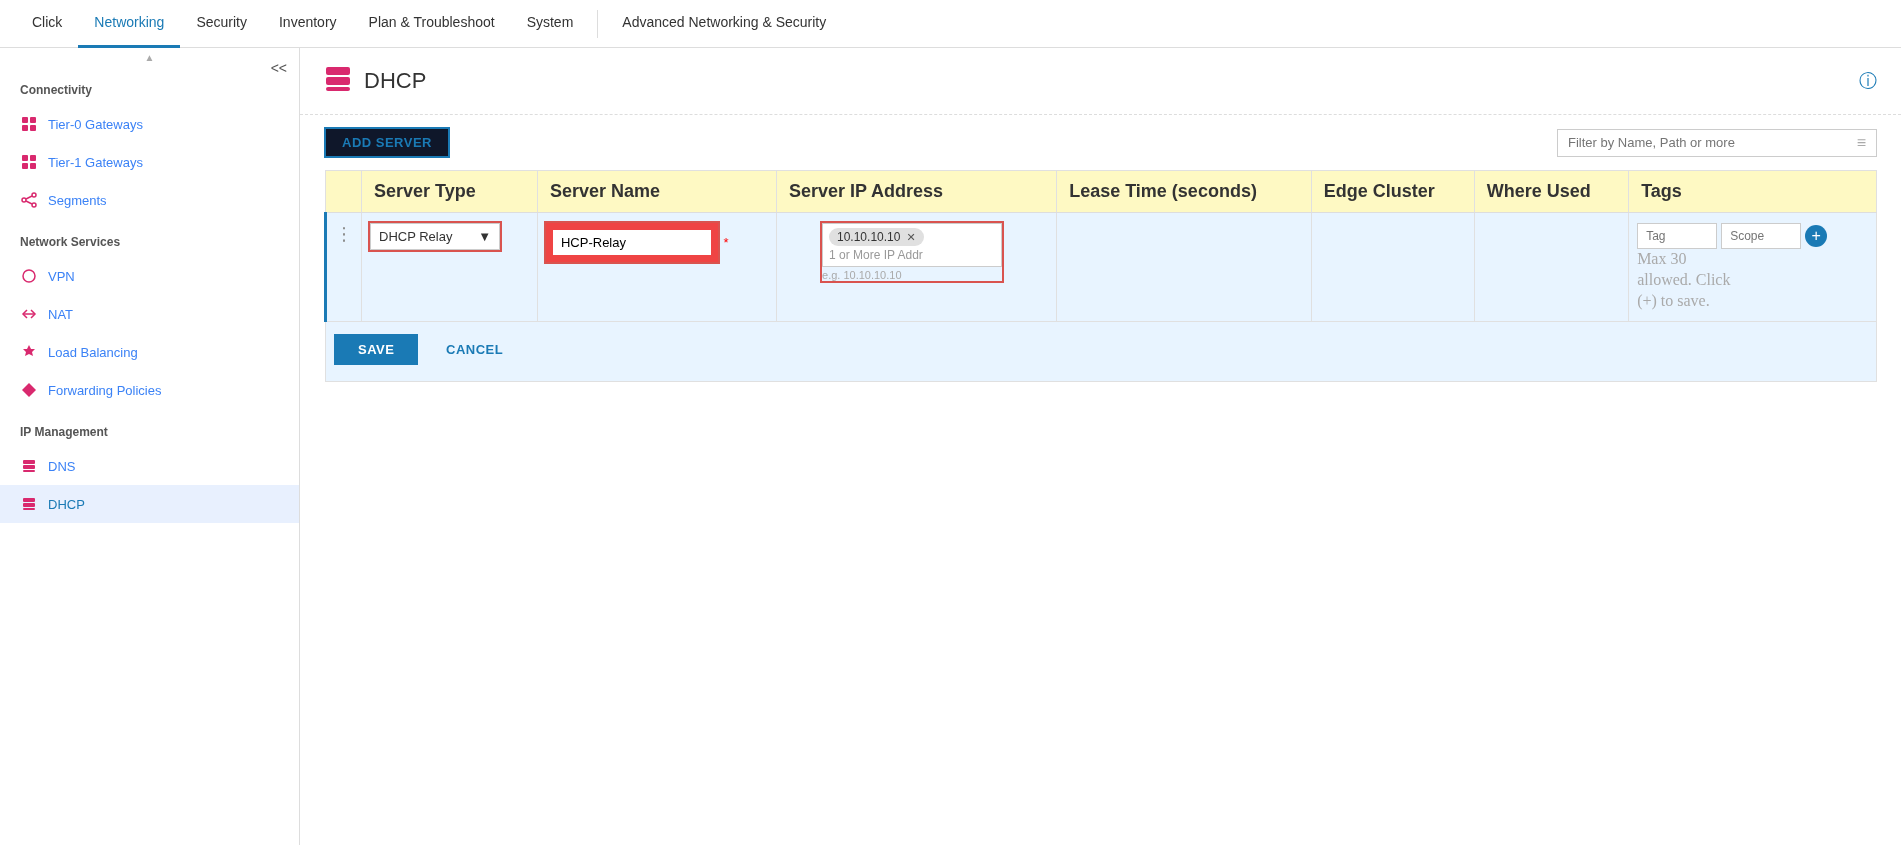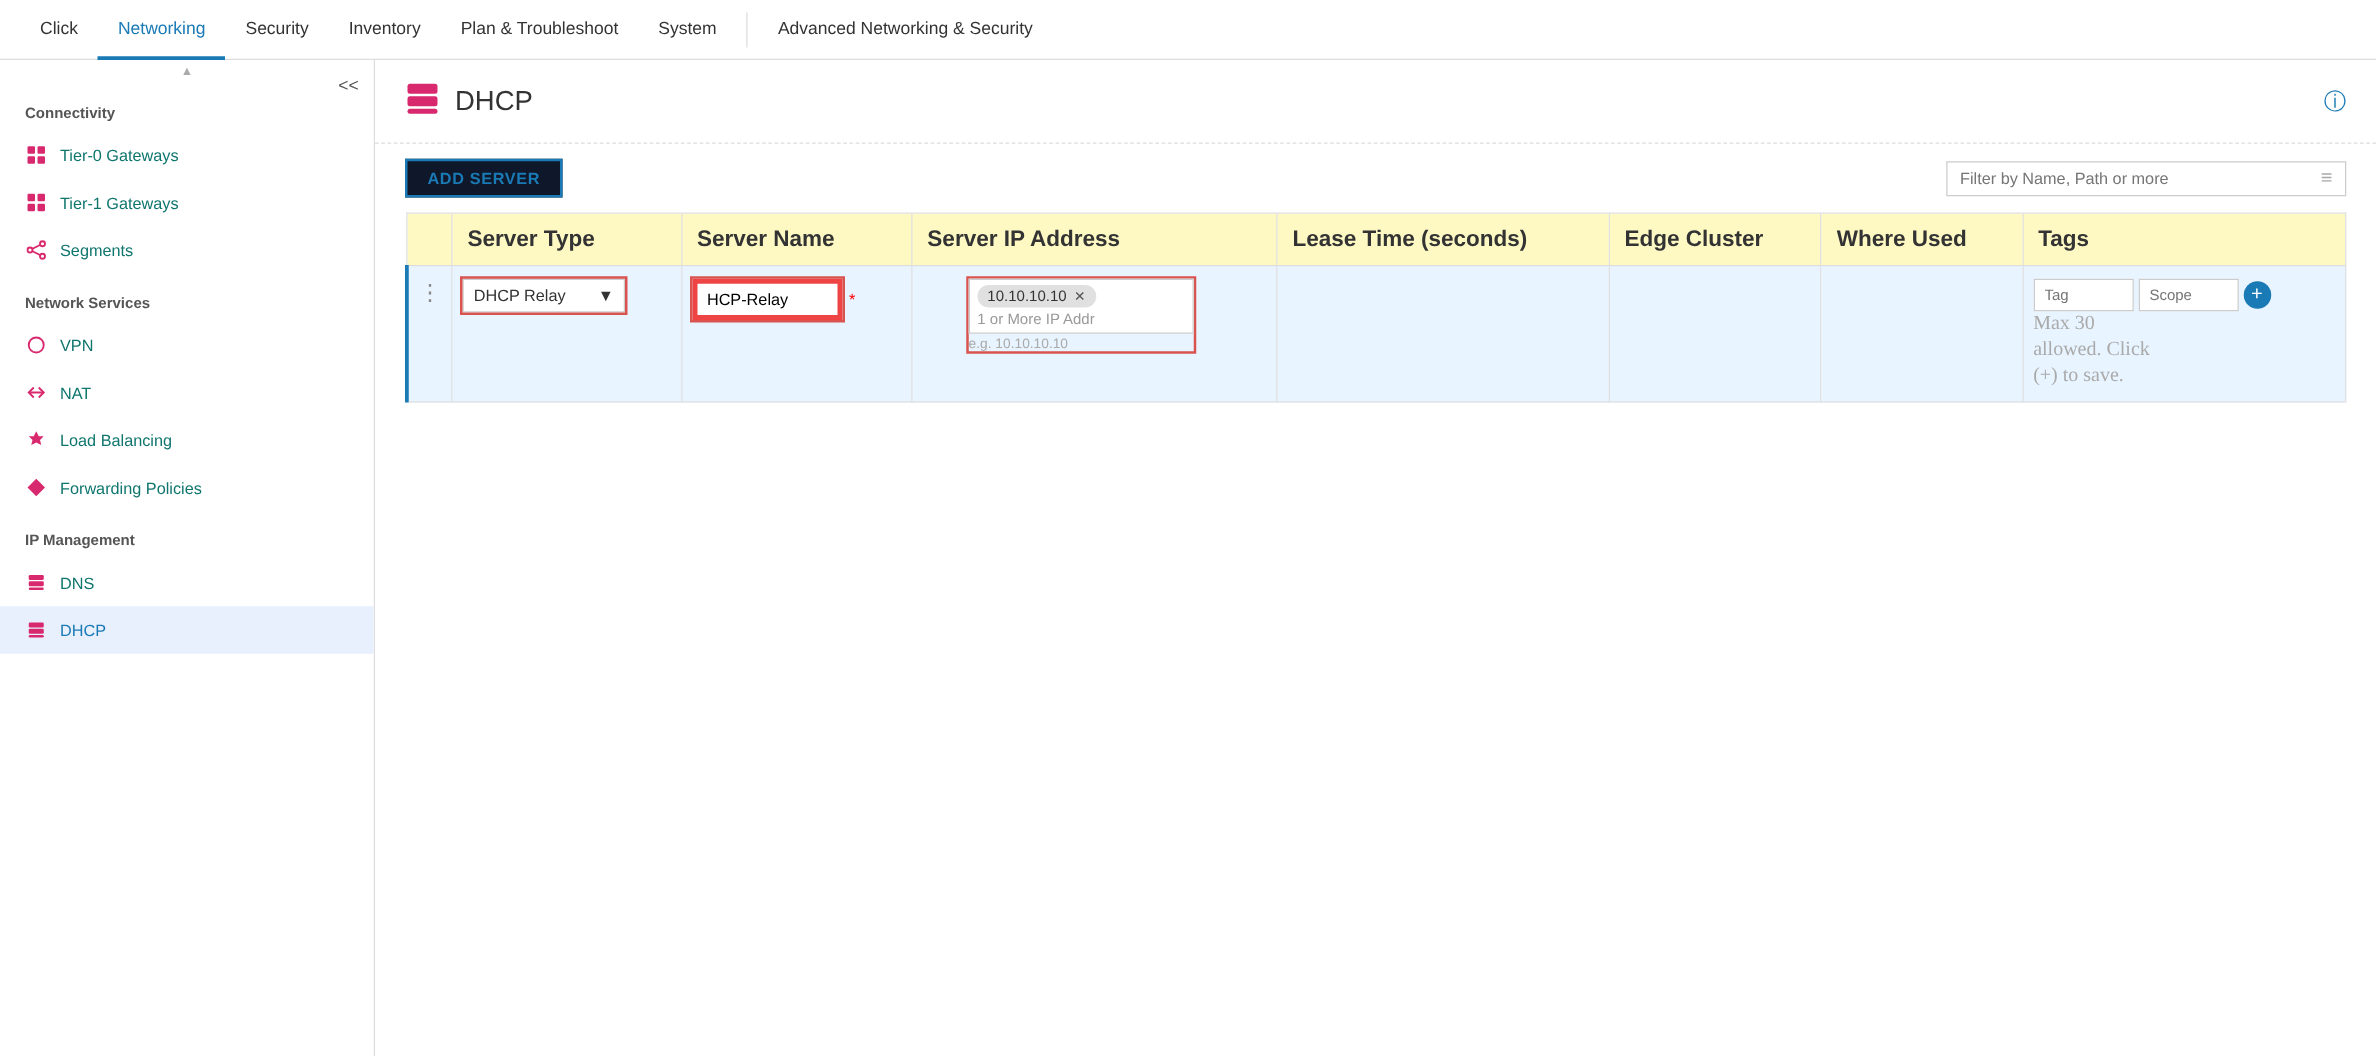--- a/index.html
+++ b/index.html
@@ -73,21 +73,21 @@
       font-weight: 700;
       color: #555;
       padding: 16px 20px 8px;
       text-transform: none;
     }
     .sidebar-item {
       display: flex;
       align-items: center;
       padding: 10px 20px;
       cursor: pointer;
-      color: #0f766e;
+      color: #3b82f6;
       font-size: 13px;
       gap: 10px;
     }
     .sidebar-item.active { background: #e8f0fe; color: #1a7ab5; }
     .sidebar-item .icon {
       display: flex;
       align-items: center;
       justify-content: center;
       width: 18px;
       height: 18px;
@@ -204,24 +204,24 @@
       padding: 5px 8px;
       font-size: 13px;
       background: #fff;
       cursor: pointer;
       display: flex;
       align-items: center;
       gap: 4px;
       width: 130px;
     }
     .server-name-input {
-      border: 4px solid #ef4444;
+      border: 7px solid #ef4444;
       padding: 5px 8px;
       font-size: 13px;
-      width: 120px;
+      width: 172px;
       outline: none;
     }
     .required-star { color: red; margin-left: 2px; }
 
     
     .ip-field-wrapper {
       border: 1px solid #ccc;
       background: #fff;
       min-height: 32px;
       padding: 4px 6px;
@@ -513,18 +513,24 @@
                 <input class="tag-input" type="text" placeholder="Tag" style="">
                 <input class="tag-input" type="text" placeholder="Scope" style="">
                 <button class="tag-plus-btn">+</button>
               </div>
               <div class="max-note">Max 30
 allowed. Click
 (+) to save.</div>
             </td>
           </tr>
 
+          <tr class="save-cancel-row">
+            <td colspan="8">
+              <button class="btn-save">SAVE</button>
+              <button class="btn-cancel">CANCEL</button>
+            </td>
+          </tr>
         </tbody>
       </table>
     </div>
 
   </div>
 </div>
 
 </body></html>

